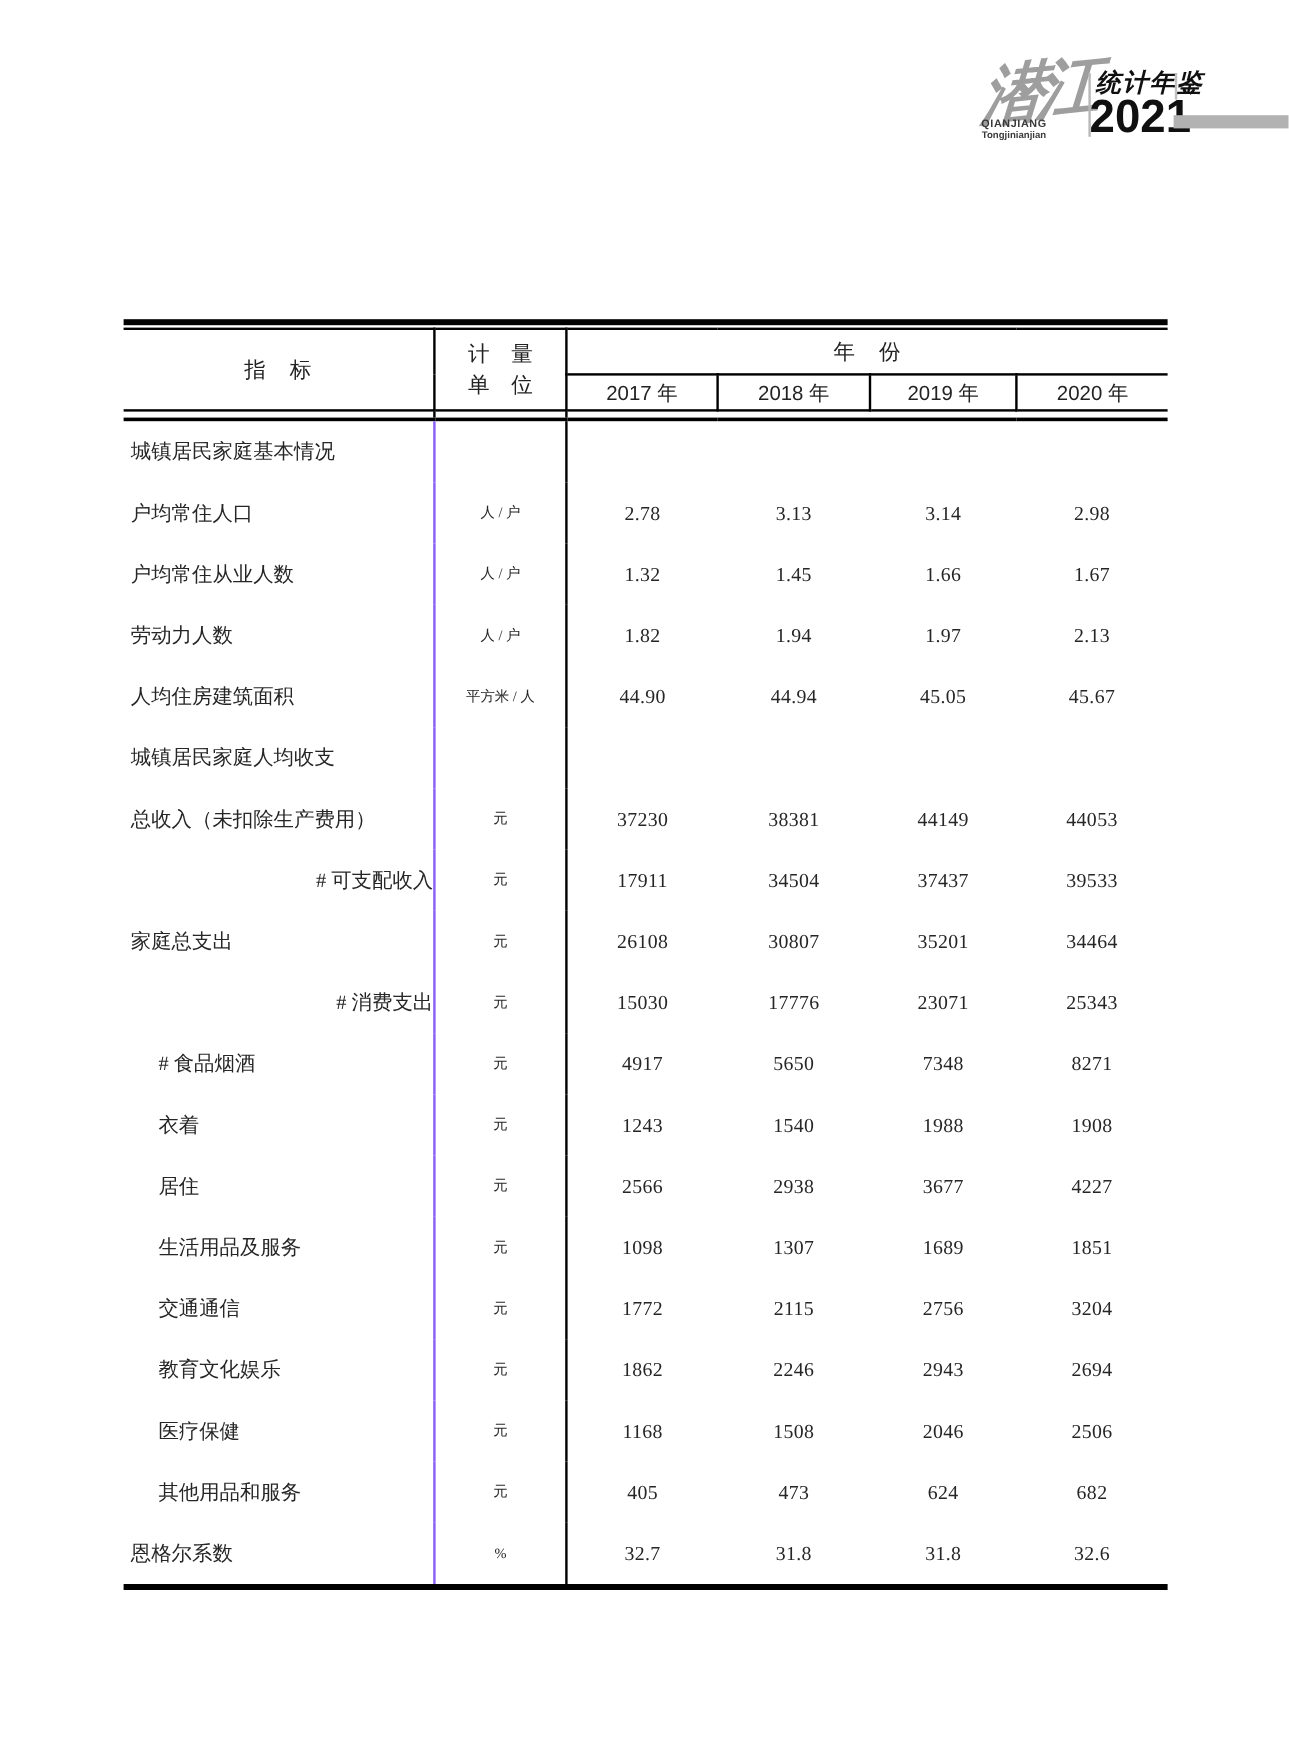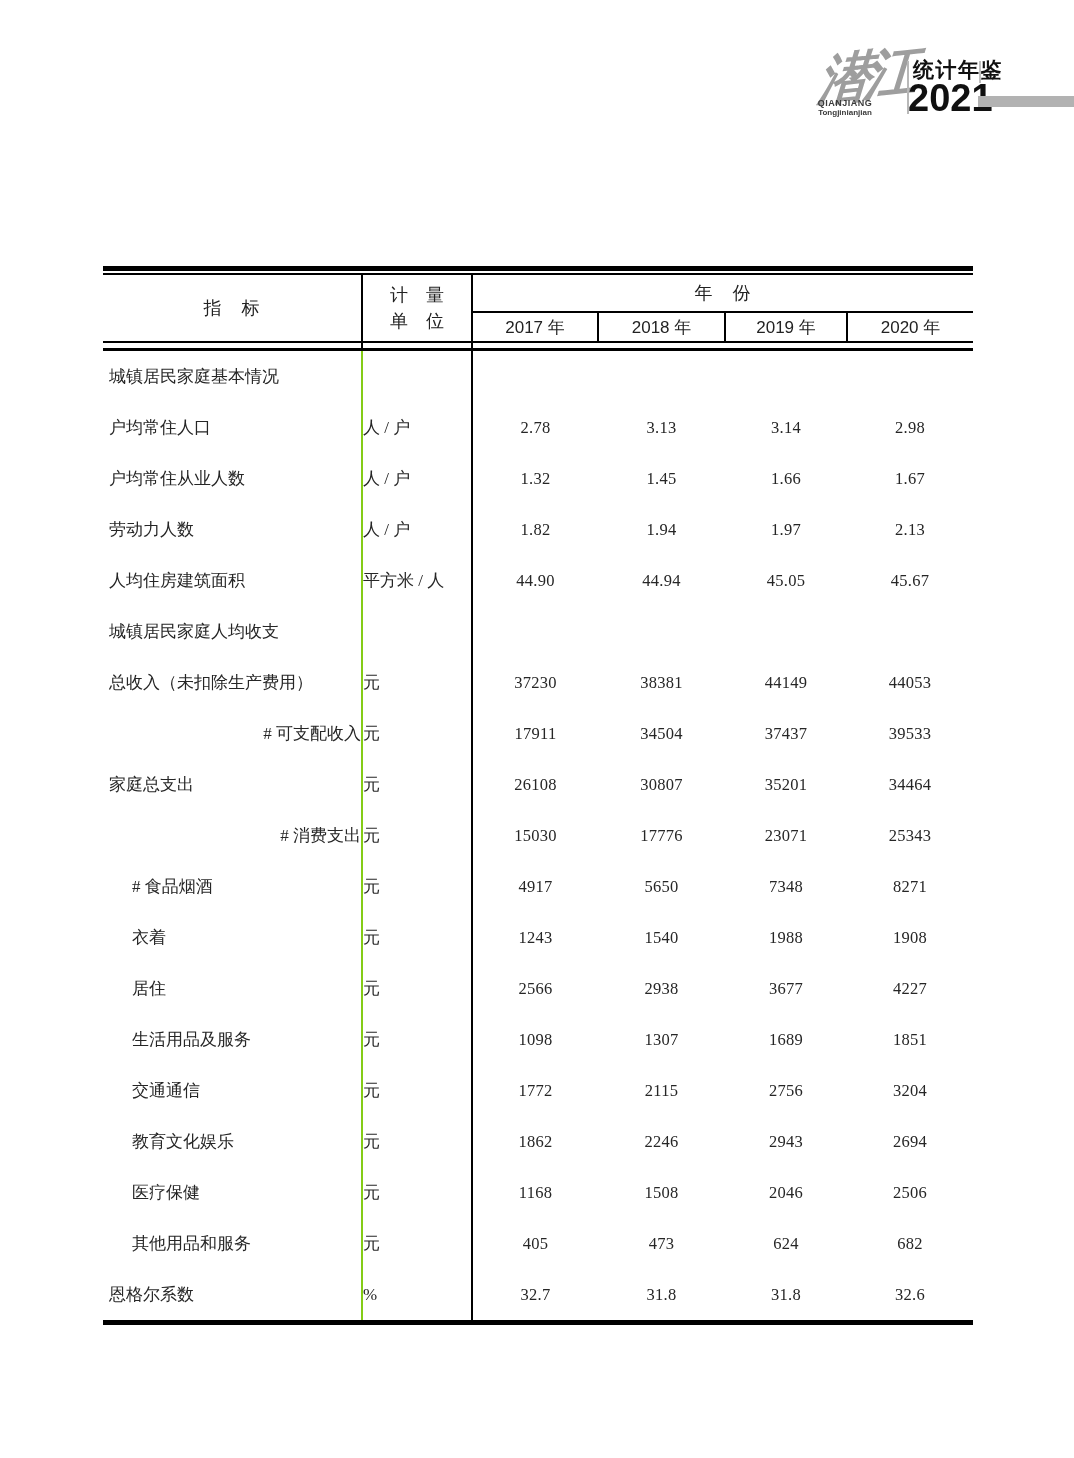--- a/index.html
+++ b/index.html
@@ -21,21 +21,21 @@
     position:absolute; left:812px; top:99px; width:66px; text-align:center;
     font-family:"Liberation Sans","DejaVu Sans",sans-serif;
     color:#3a3a3a; font-weight:bold; line-height:1.1;
   }
   .logo-caption .l1 { font-size:9px; letter-spacing:0.5px; }
   .logo-caption .l2 { font-size:8px; }
   .logo-divider { position:absolute; left:907px; top:61px; width:2px; height:53px; background:#b8b8b8; }
   .logo-yearbook {
     position:absolute; left:913px; top:59px;
     font-family:"Liberation Sans","DejaVu Sans",sans-serif;
-    font-size:21px; font-weight:900; letter-spacing:1.5px; color:#101010; line-height:1;
+    font-size:21px; font-weight:900; letter-spacing:1.5px; color:#101010; line-height:1;font-style:italic;
   }
   .logo-tick { position:absolute; left:979px; top:61px; width:2px; height:22px; background:#c0c0c0; }
   .logo-year {
     position:absolute; left:908px; top:79px;
     font-family:"Liberation Sans","DejaVu Sans",sans-serif;
     font-size:38px; font-weight:900; letter-spacing:0px; color:#101010; line-height:1;
     transform:scaleY(1.02);
   }
   .logo-bar { position:absolute; left:978px; top:96px; width:96px; height:11px; background:#b2b2b2; }
 
@@ -62,24 +62,24 @@
   .th-year {
     border-bottom:2px solid #000; border-right:2px solid #000; height:28px;
     font-family:"Liberation Sans","DejaVu Sans",sans-serif; font-size:17px; text-align:center; color:#222;
   }
   .th-year:last-child { border-right:none; }
 
   .sep-row td { height:5px; border-bottom:3px solid #000; }
   .sep-row .s1, .sep-row .s2 { border-right:2px solid #000; }
 
   tbody td { height:51px; vertical-align:middle; font-size:17px; color:#262626; }
-  .c-ind  { text-align:left; padding-left:6px; border-right:2px solid #84cc16; }
+  .c-ind  { text-align:left; padding-left:6px; border-right:2px solid #8b5cf6; }
   .c-ind.ind1 { padding-left:17px;text-align:right; }
   .c-ind.ind2 { padding-left:29px; }
-  .c-unit { text-align:left; border-right:2px solid #000; font-size:17px; }
+  .c-unit { text-align:center; border-right:2px solid #000; font-size:12px; }
   .c-val  { text-align:center; font-size:16.5px; letter-spacing:0.3px; }
 
   
   .footer {
     position:absolute; top:1362px; left:0; width:100%;
     text-align:center; font-size:18px; color:#222; letter-spacing:1px;
   }
 </style>
 </head>
 <body>

